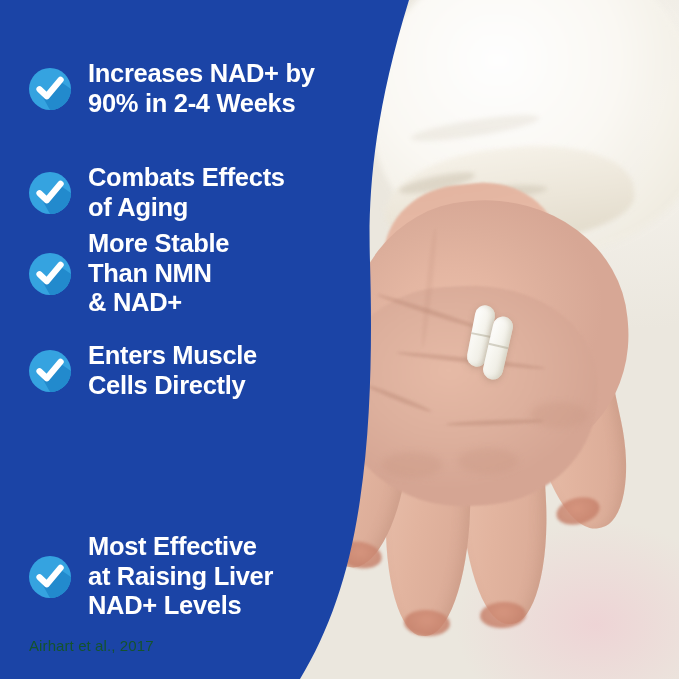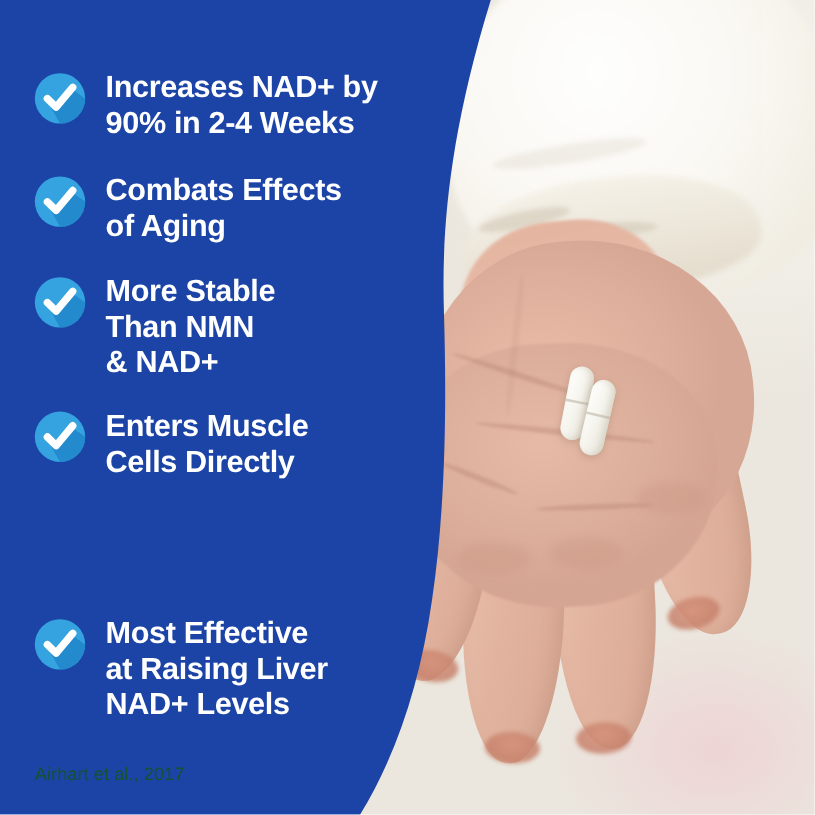--- a/index.html
+++ b/index.html
@@ -186,21 +186,21 @@
   .content {
     position: absolute;
     left: 0; top: 0;
     width: 360px;
     height: 679px;
   }
   .benefit-row {
     position: absolute;
     left: 28px;
     display: flex;
-    align-items: flex-start;
+    align-items: center;
     gap: 16px;
   }
   .check-icon {
     position: relative;
     flex: 0 0 auto;
     width: 44px;
     height: 44px;
     margin-top: 2px;
   }
   .check-icon svg { display: block; width: 44px; height: 44px; }
@@ -282,21 +282,21 @@
         <svg viewBox="0 0 44 44">
           <circle cx="22" cy="22" r="21" fill="#35A3E0"></circle>
           <path d="M22 43 A21 21 0 0 0 43 22 L30 13 L17 30 L12 25 Z" fill="#1E86C9" opacity="0.85"></path>
           <path d="M11.5 22.2 L18.8 29.3 L32.6 12.8" fill="none" stroke="#FFFFFF" stroke-width="6.2" stroke-linecap="round" stroke-linejoin="round"></path>
         </svg>
       </span>
       <span class="benefit-text">Increases NAD+ by
 90% in 2-4 Weeks</span>
     </div>
 
-    <div class="benefit-row" style="top:144px">
+    <div class="benefit-row" style="top:162px">
       <span class="check-icon">
         <svg viewBox="0 0 44 44">
           <circle cx="22" cy="22" r="21" fill="#35A3E0"></circle>
           <path d="M22 43 A21 21 0 0 0 43 22 L30 13 L17 30 L12 25 Z" fill="#1E86C9" opacity="0.85"></path>
           <path d="M11.5 22.2 L18.8 29.3 L32.6 12.8" fill="none" stroke="#FFFFFF" stroke-width="6.2" stroke-linecap="round" stroke-linejoin="round"></path>
         </svg>
       </span>
       <span class="benefit-text">Combats Effects
 of Aging</span>
     </div>
@@ -320,21 +320,21 @@
           <path d="M22 43 A21 21 0 0 0 43 22 L30 13 L17 30 L12 25 Z" fill="#1E86C9" opacity="0.85"></path>
           <path d="M11.5 22.2 L18.8 29.3 L32.6 12.8" fill="none" stroke="#FFFFFF" stroke-width="6.2" stroke-linecap="round" stroke-linejoin="round"></path>
         </svg>
       </span>
       <span class="benefit-text">More Stable
 Than NMN
 &amp; NAD+</span>
     </div>
 
 
-    <div class="benefit-row" style="top:513px">
+    <div class="benefit-row" style="top:531px">
       <span class="check-icon">
         <svg viewBox="0 0 44 44">
           <circle cx="22" cy="22" r="21" fill="#35A3E0"></circle>
           <path d="M22 43 A21 21 0 0 0 43 22 L30 13 L17 30 L12 25 Z" fill="#1E86C9" opacity="0.85"></path>
           <path d="M11.5 22.2 L18.8 29.3 L32.6 12.8" fill="none" stroke="#FFFFFF" stroke-width="6.2" stroke-linecap="round" stroke-linejoin="round"></path>
         </svg>
       </span>
       <span class="benefit-text">Most Effective
 at Raising Liver
 NAD+ Levels</span>

